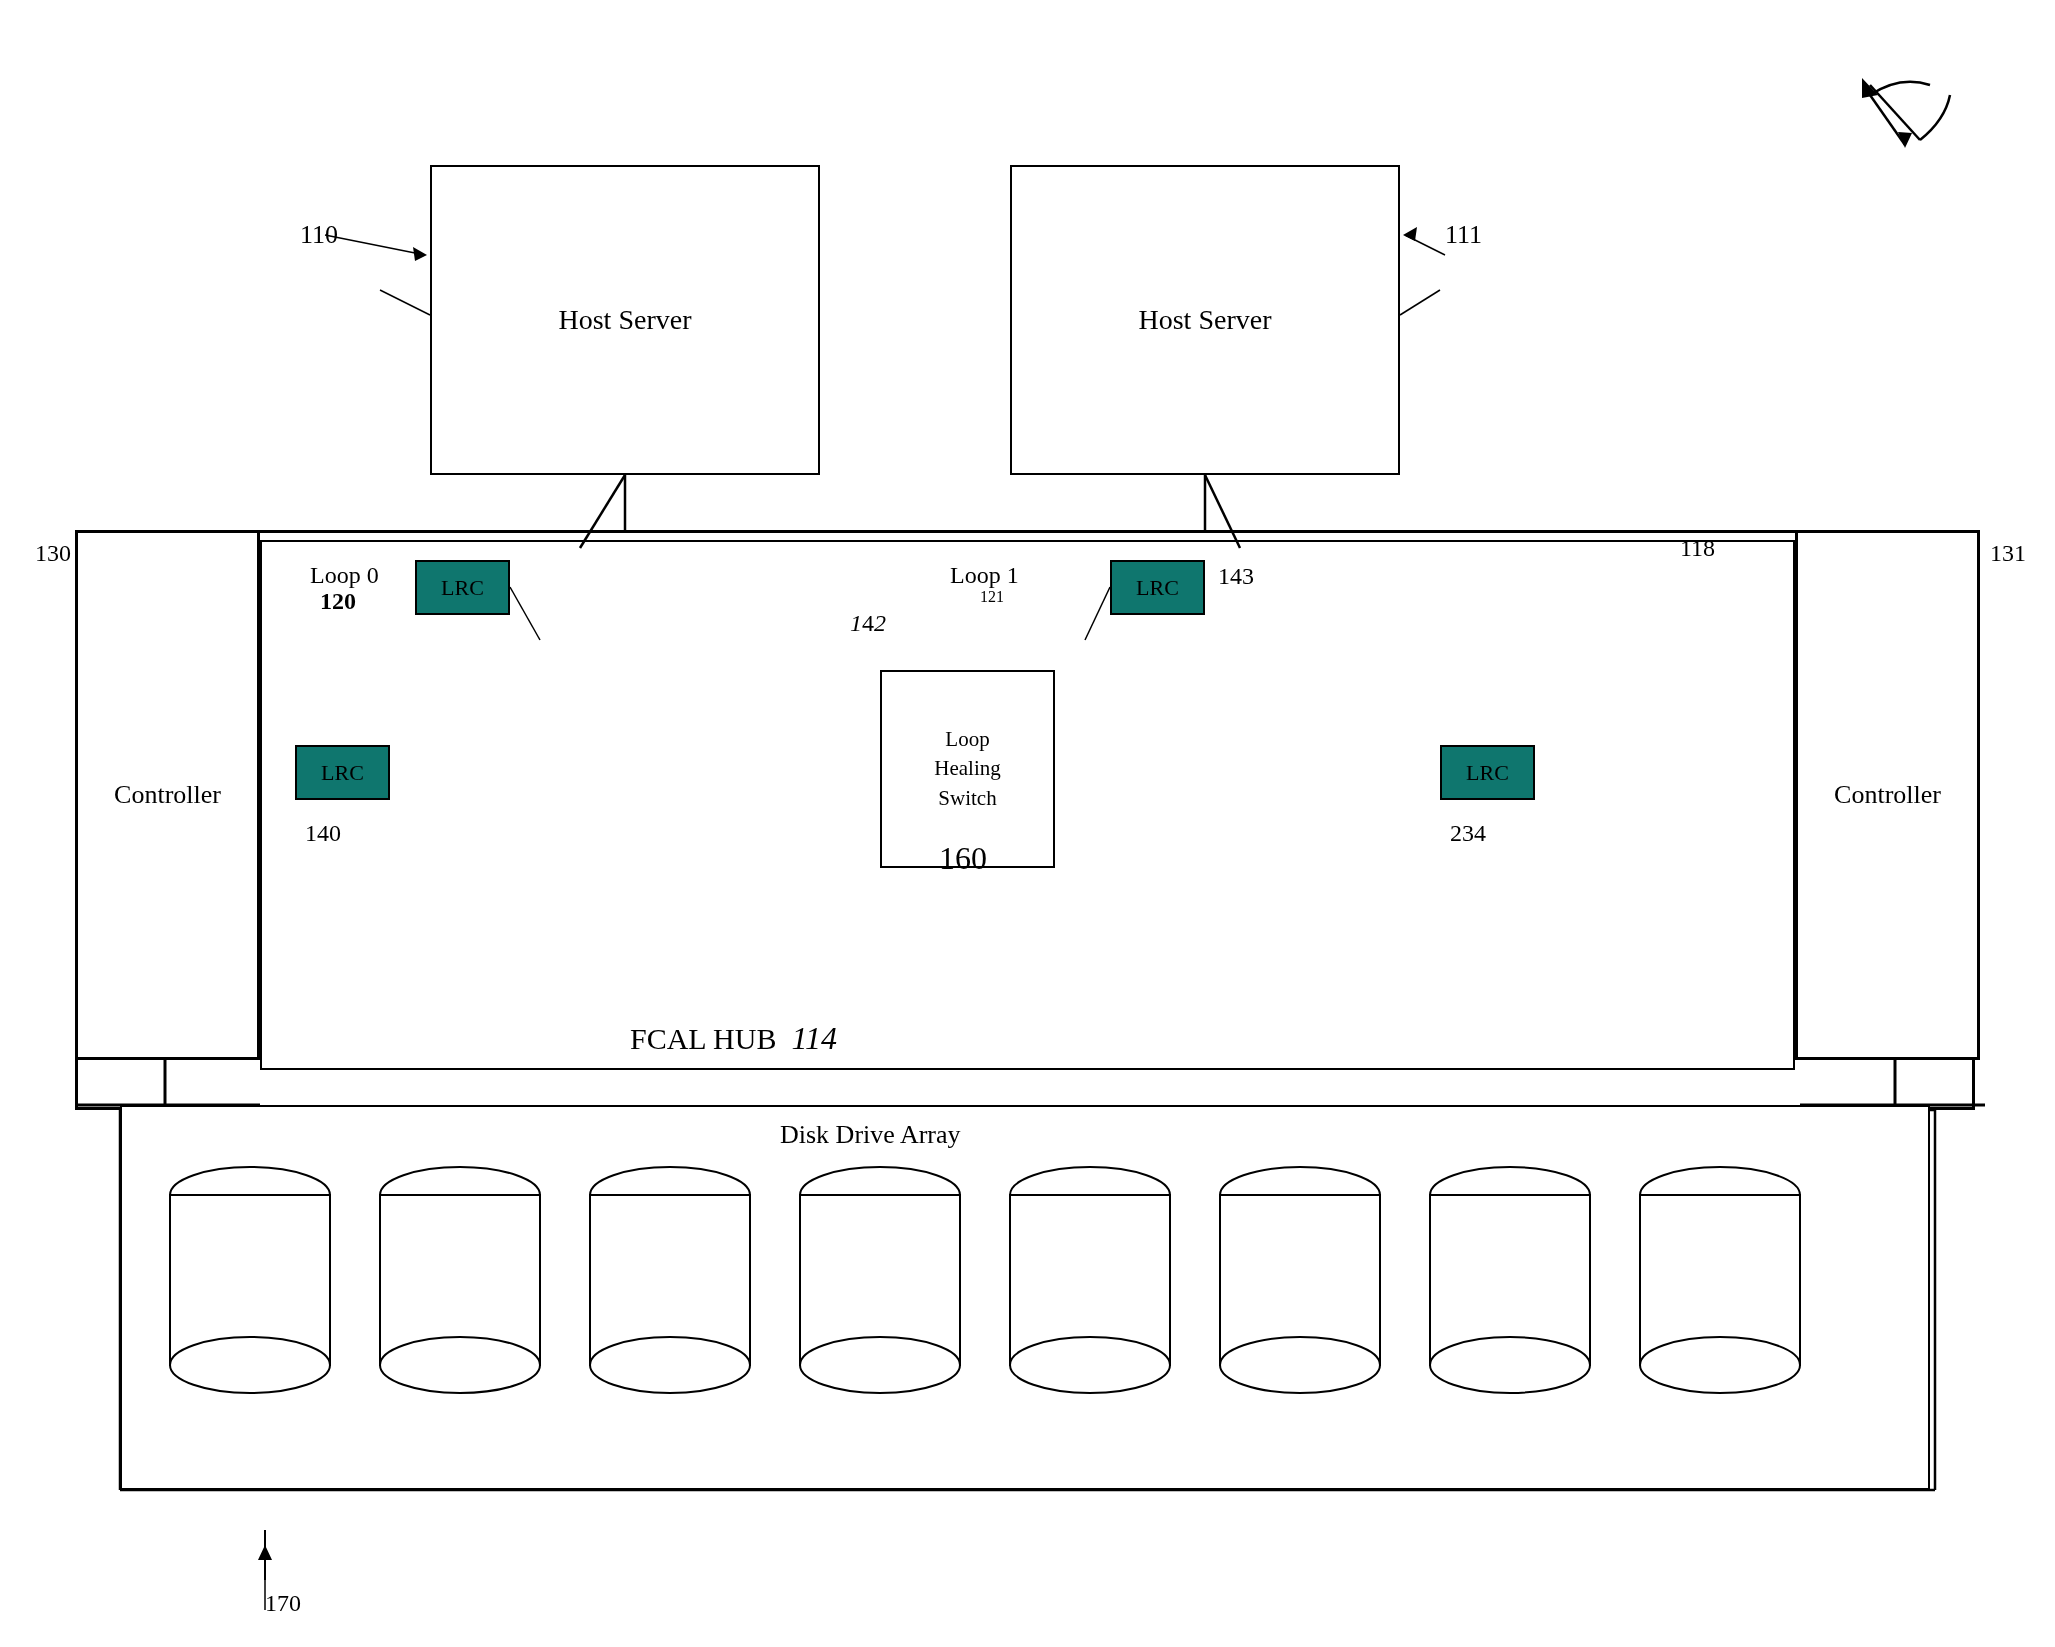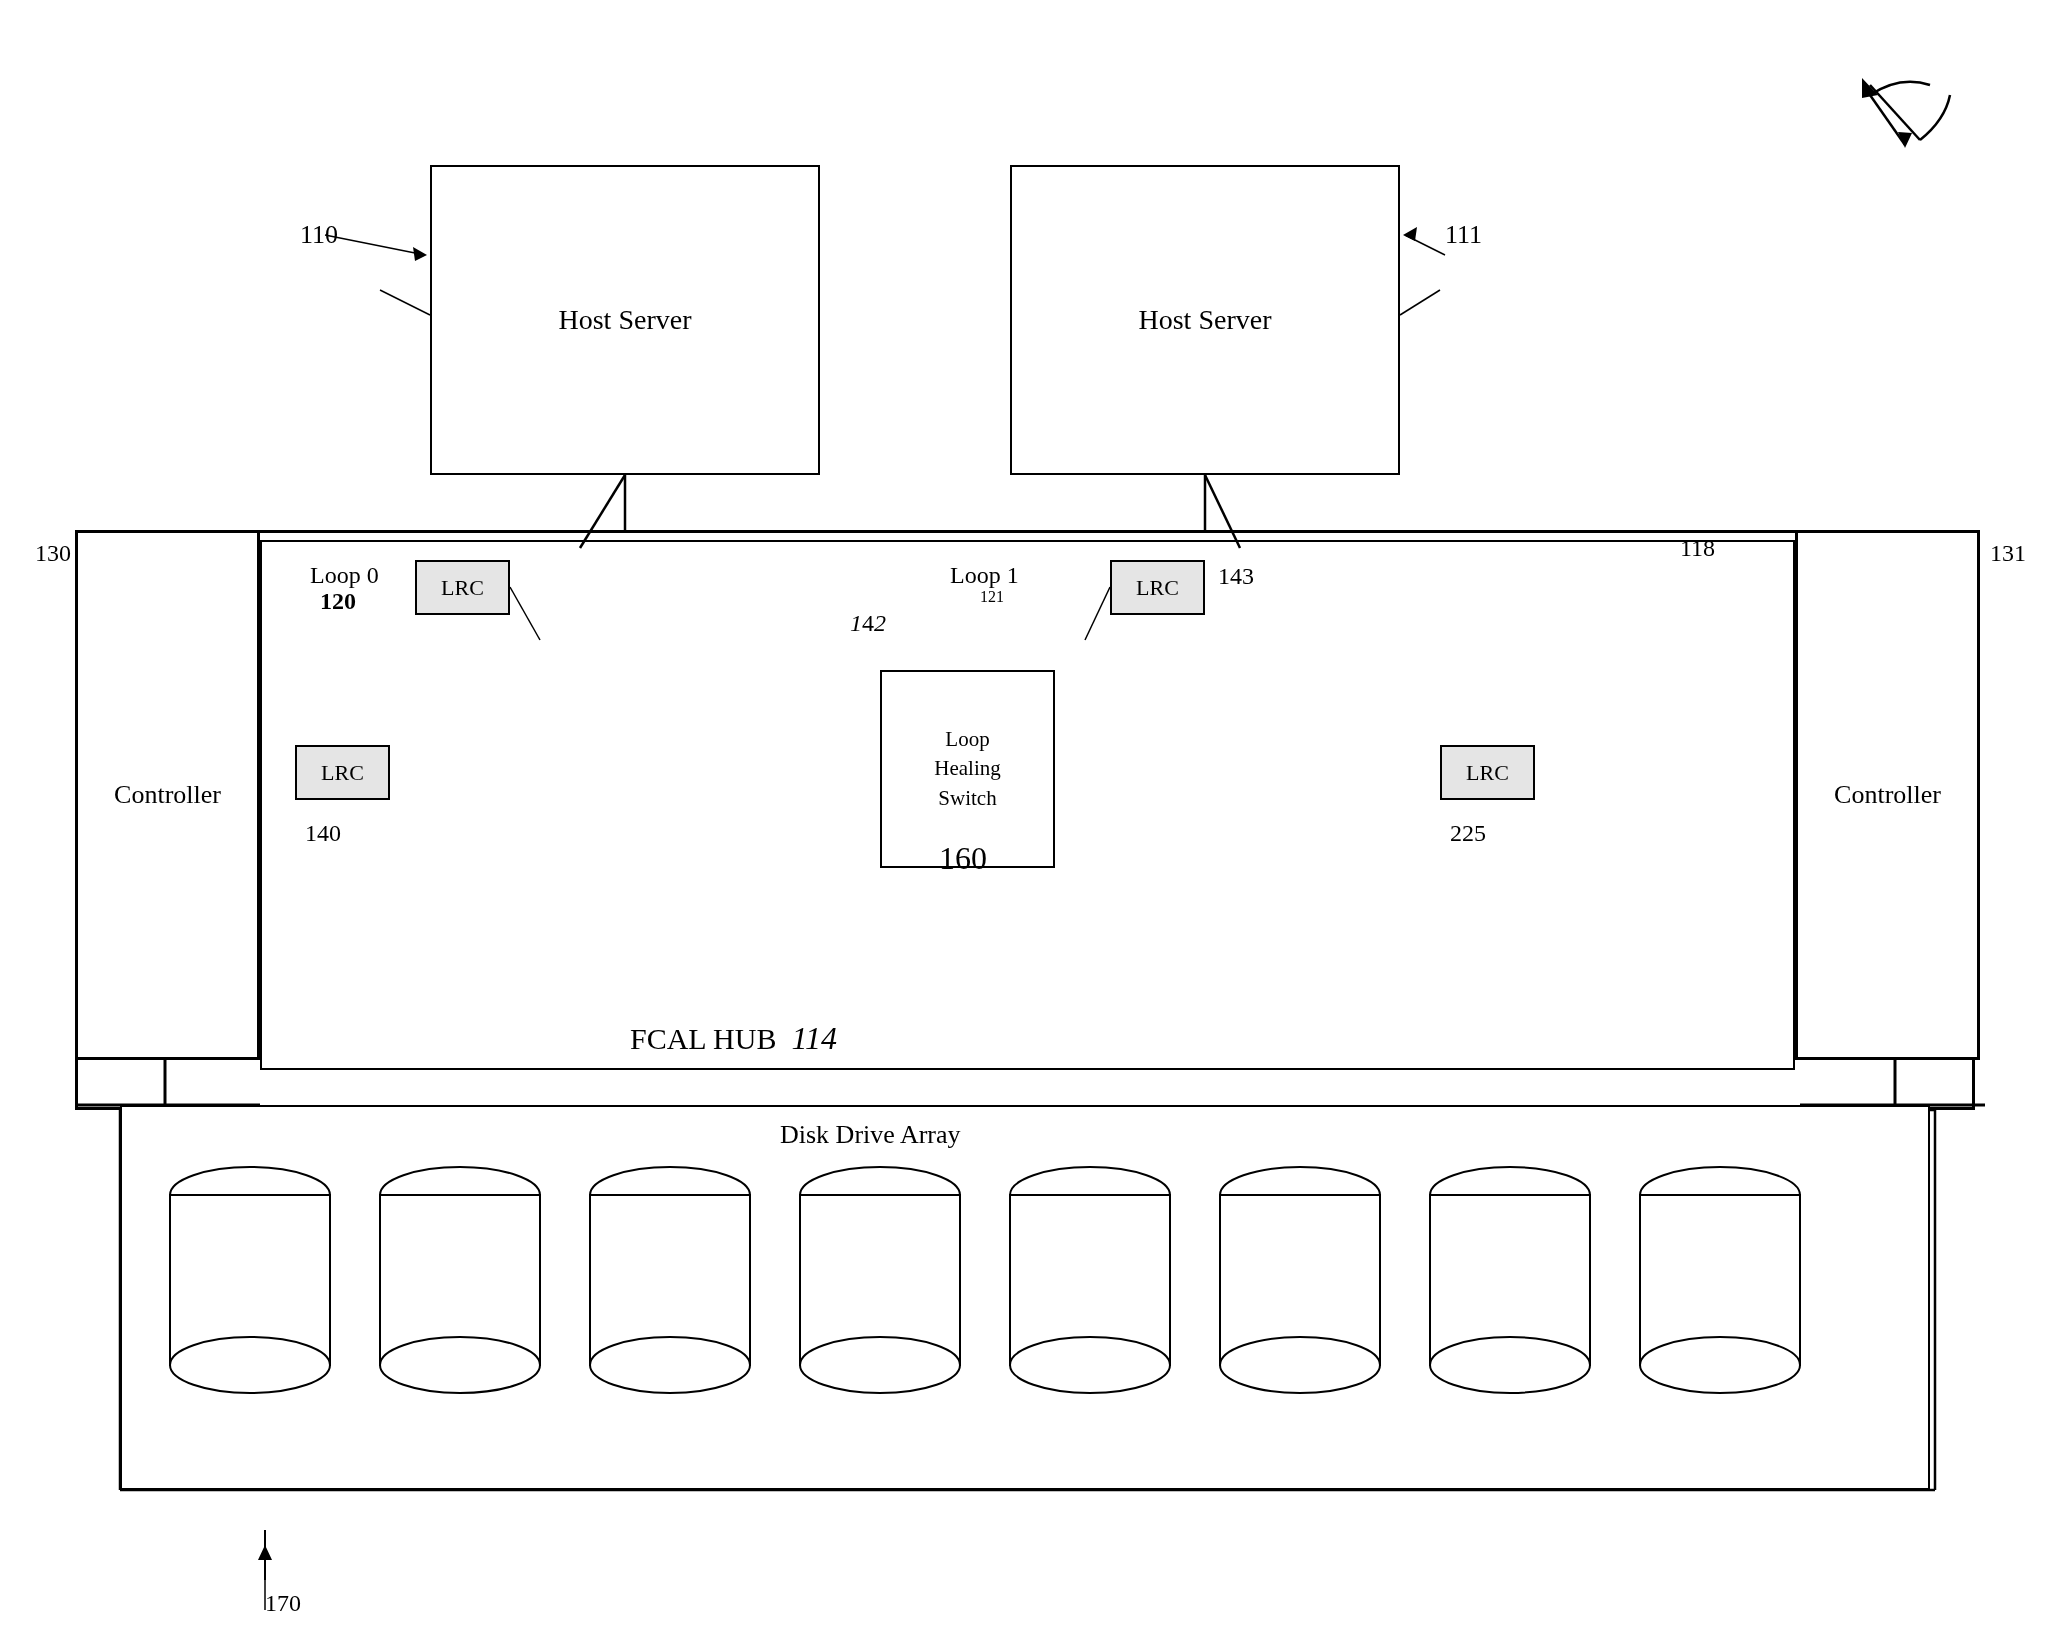--- a/index.html
+++ b/index.html
@@ -98,21 +98,21 @@
       width: 1535px;
       height: 530px;
       border: 2px solid #000;
       background: #fff;
     }
 
     
     .lrc-box {
       position: absolute;
       border: 2px solid #000;
-      background: #e5e5e5;
+      background: #0f766e;
       display: flex;
       align-items: center;
       justify-content: center;
       font-size: 22px;
       font-weight: normal;
     }
 
     
     .loop-healing-switch {
       position: absolute;
@@ -255,21 +255,21 @@
   <div style="position:absolute;top:563px;left:1218px;font-size:24px;">143</div>
 
   <div class="lrc-box" style="top:745px;left:295px;width:95px;height:55px;">
     <span>LRC</span>
   </div>
   <div style="position:absolute;top:820px;left:305px;font-size:24px;">140</div>
 
   <div class="lrc-box" style="top:745px;left:1440px;width:95px;height:55px;">
     <span>LRC</span>
   </div>
-  <div style="position:absolute;top:820px;left:1450px;font-size:24px;">225</div>
+  <div style="position:absolute;top:820px;left:1450px;font-size:24px;">234</div>
 
   <div style="position:absolute;top:535px;left:1680px;font-size:24px;">118</div>
 
   <div style="position:absolute;top:562px;left:310px;font-size:24px;">
     <span>Loop 0</span>
   </div>
 
   <div style="position:absolute;top:588px;left:320px;font-size:24px;font-weight:bold;">120</div>
 
   <div style="position:absolute;top:562px;left:950px;font-size:24px;">

